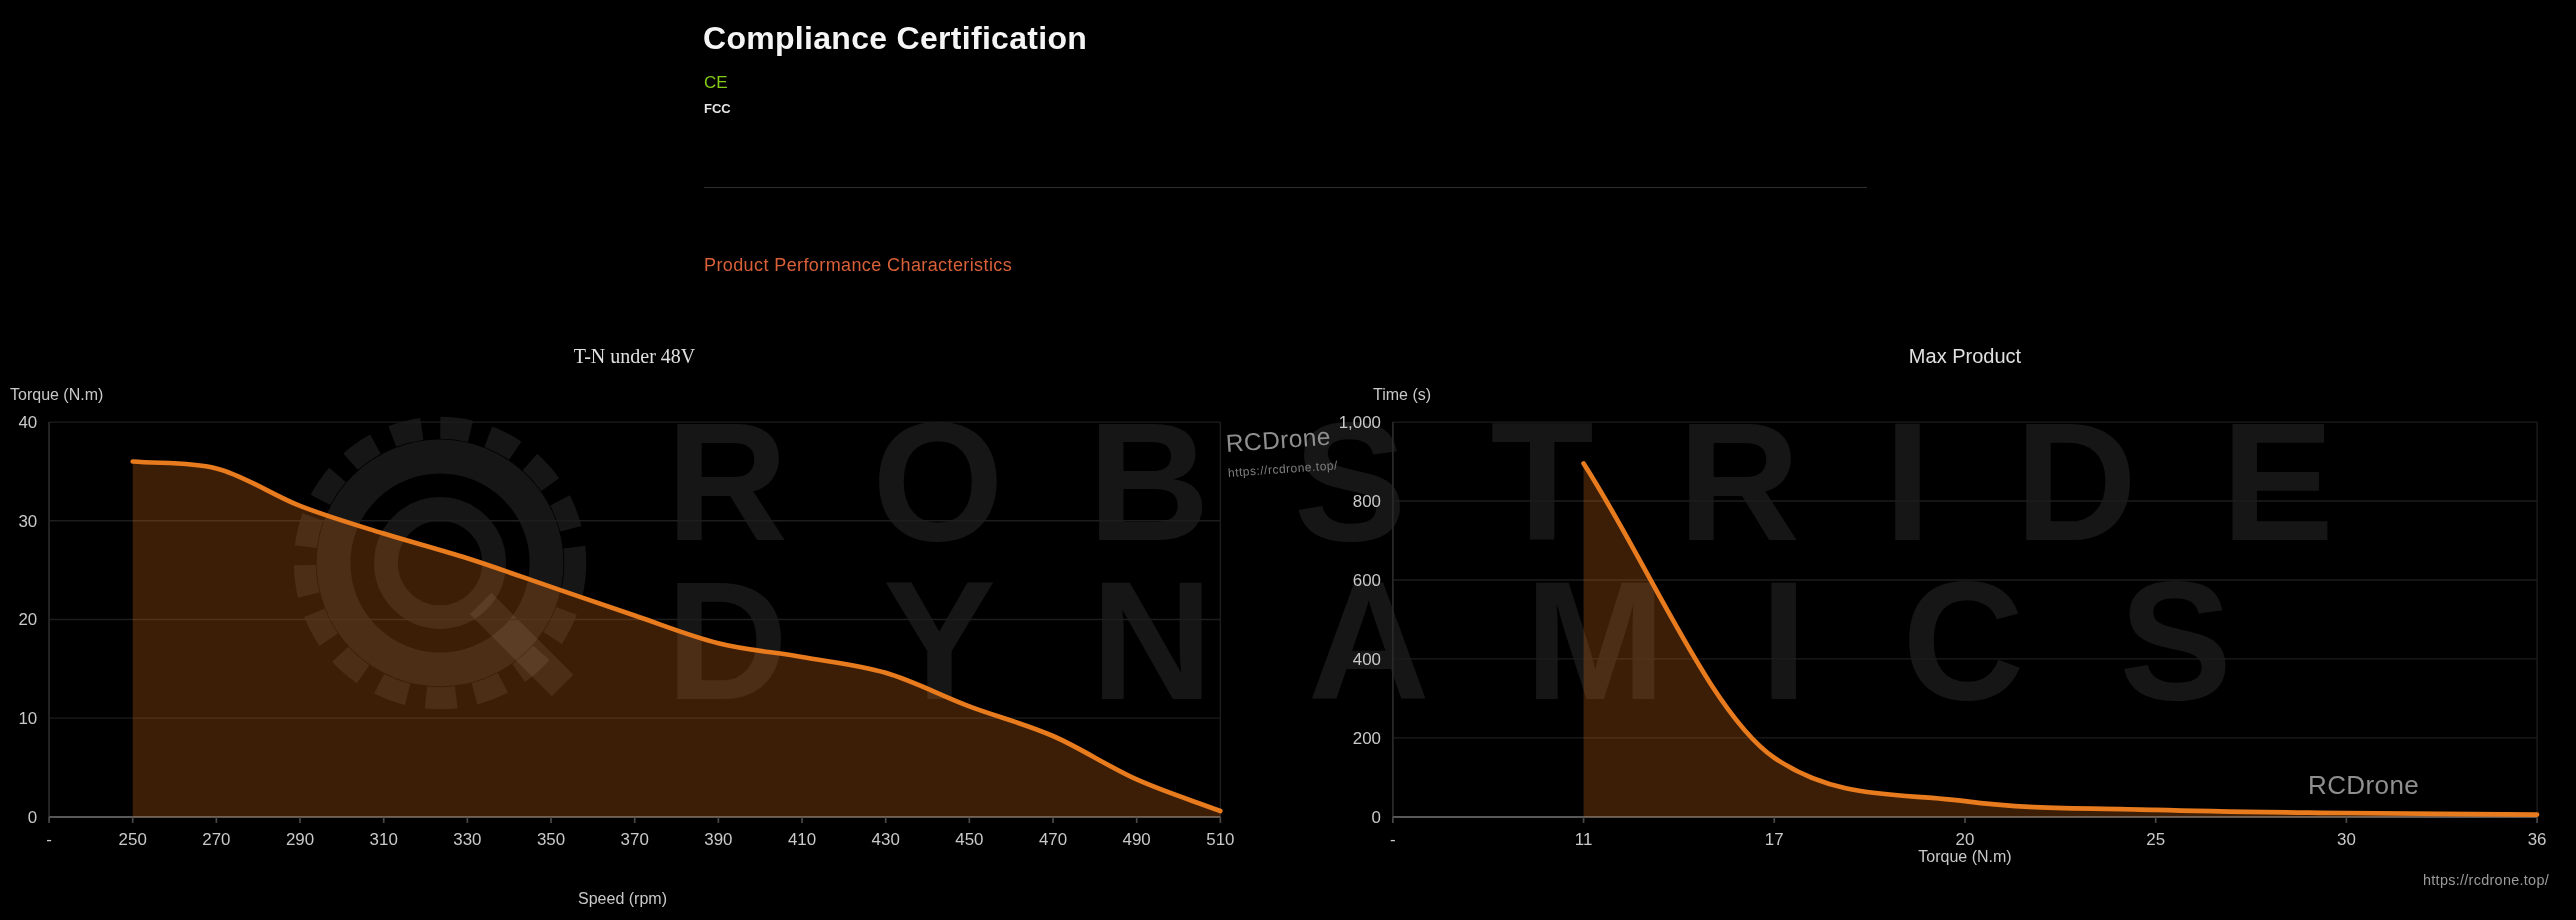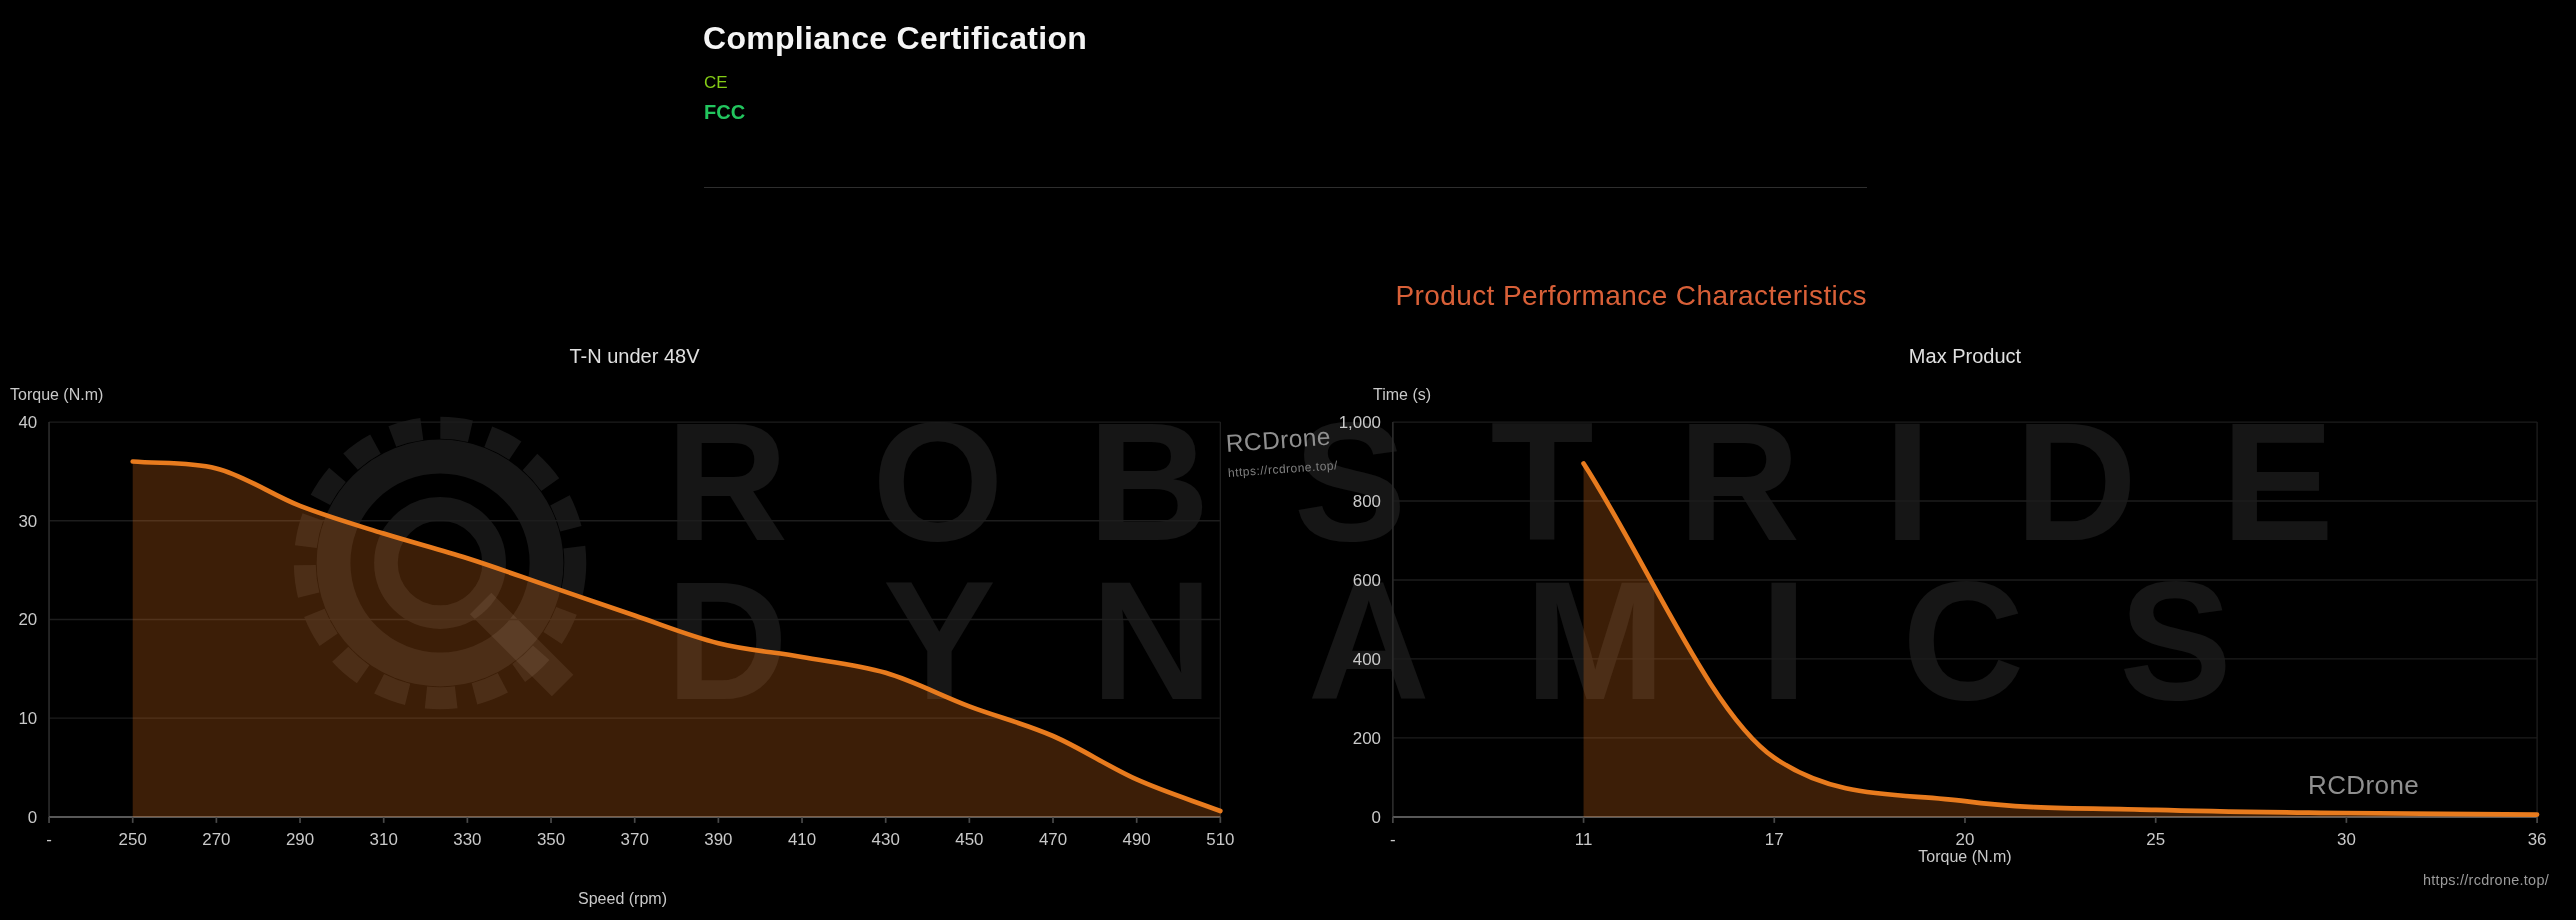--- a/index.html
+++ b/index.html
@@ -3,27 +3,27 @@
 <meta charset="utf-8">
 <style>
   html,body{margin:0;padding:0;background:#000;}
   #stage{position:relative;width:2576px;height:921px;background:#000;overflow:hidden;
          font-family:"Liberation Sans","DejaVu Sans",sans-serif;}
   .abs{position:absolute;}
 
   
   .page-title{left:703px;top:20px;font-size:32px;font-weight:700;color:#f5f5f5;letter-spacing:0.3px;}
   .cert-ce{left:704px;top:73px;font-size:17px;color:#84cc16;}
-  .cert-fcc{left:704px;top:101px;font-size:20px;font-weight:700;color:#22c55e;}
+  .cert-fcc{left:704px;top:101px;font-size:13px;font-weight:700;color:#e5e5e5;}
   .divider{left:704px;top:187px;width:1163px;height:0.8px;background:#2e2e2e;}
-  .section-title{left:704px;top:255px;width:1163px;text-align:right;font-size:28px;color:#d96038;letter-spacing:0.4px;margin-top:25px;}
+  .section-title{left:704px;top:255px;width:1163px;text-align:left;font-size:18px;color:#d96038;letter-spacing:0.4px;}
 
   
   .chart-title{font-size:20px;color:#e0e0e0;text-align:center;}
-  .chart-title.left{left:49px;top:345px;width:1171px;}
+  .chart-title.left{left:49px;top:345px;width:1171px;font-family:Liberation Serif, serif;}
   .chart-title.right{left:1393px;top:345px;width:1144px;}
   .y-name{font-size:16px;color:#c9c9c9;}
   .y-name.left{left:10px;top:386px;}
   .y-name.right{left:1373px;top:386px;}
   .x-name{font-size:16px;color:#c9c9c9;text-align:center;}
   .x-name.left{left:37px;top:848px;width:1171px;margin-top:42px;}
   .x-name.right{left:1393px;top:848px;width:1144px;}
 
   
   .wm-row{display:flex;justify-content:space-between;color:rgba(255,255,255,0.088);

